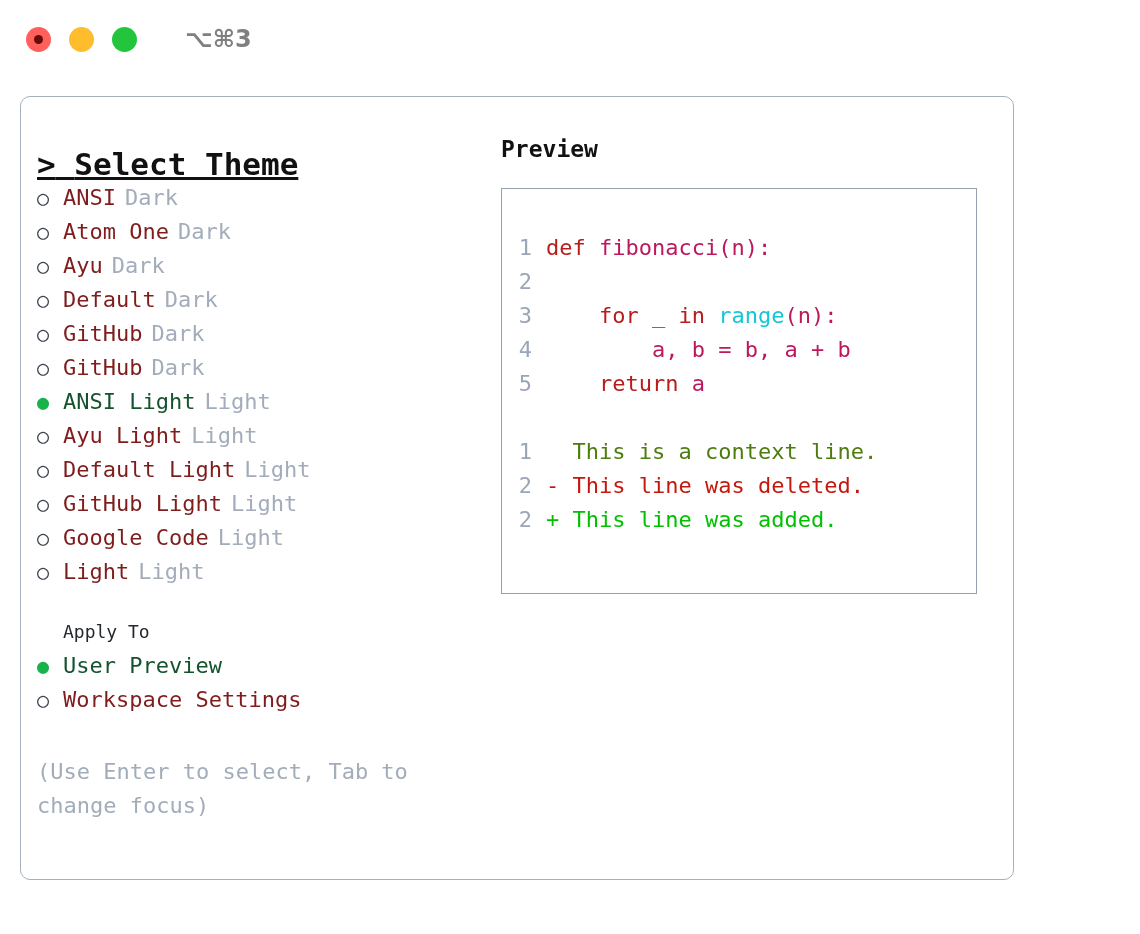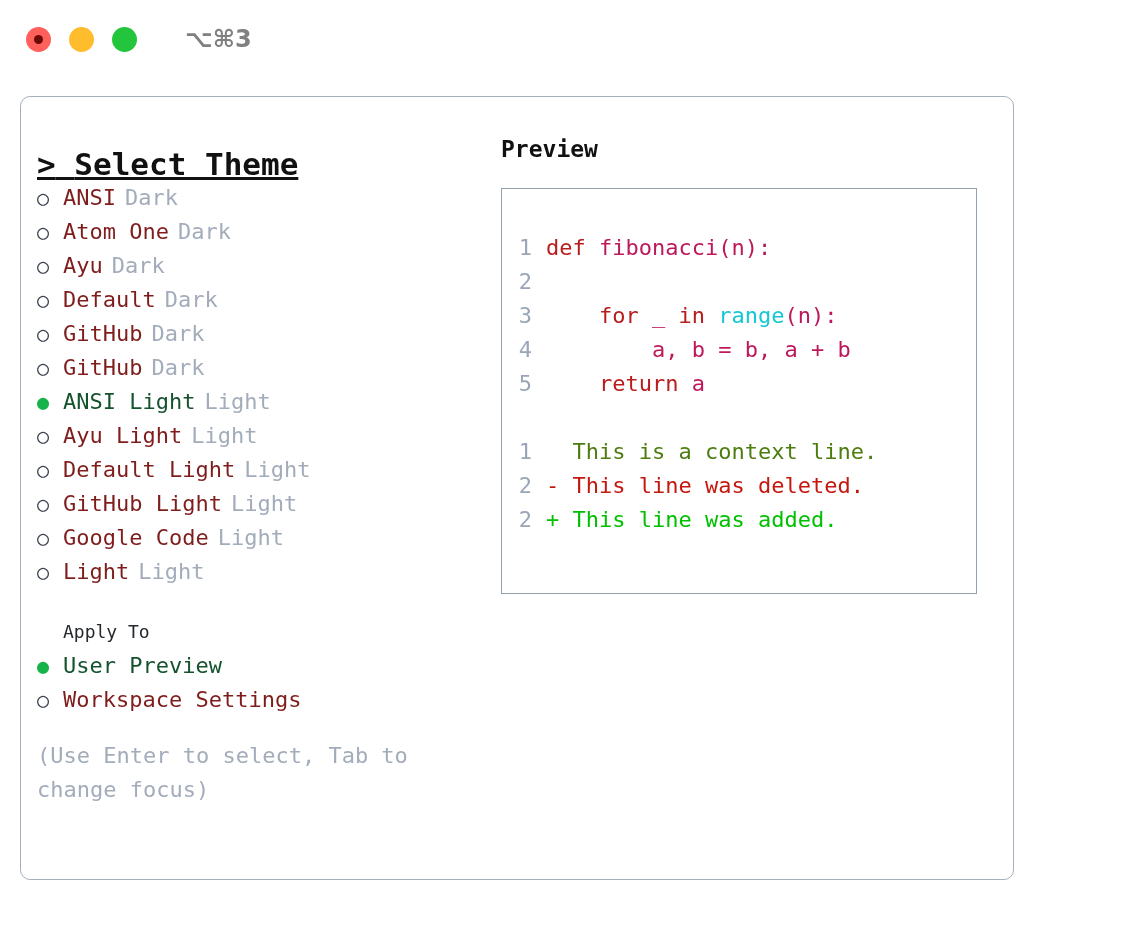--- a/index.html
+++ b/index.html
@@ -135,21 +135,21 @@
 
   .subheading {
     font-size: 18px;
     line-height: 34px;
     color: #25292e;
     padding-left: 26px;
     white-space: pre;
   }
 
   .hint {
-    margin-top: 22px;
+    margin-top: 38px;
     font-size: 22px;
     line-height: 34px;
     color: #a3acba;
     width: 408px;
     white-space: normal;
   }
   .spacer-md { height: 26px; }
 
   
   .preview-title {

